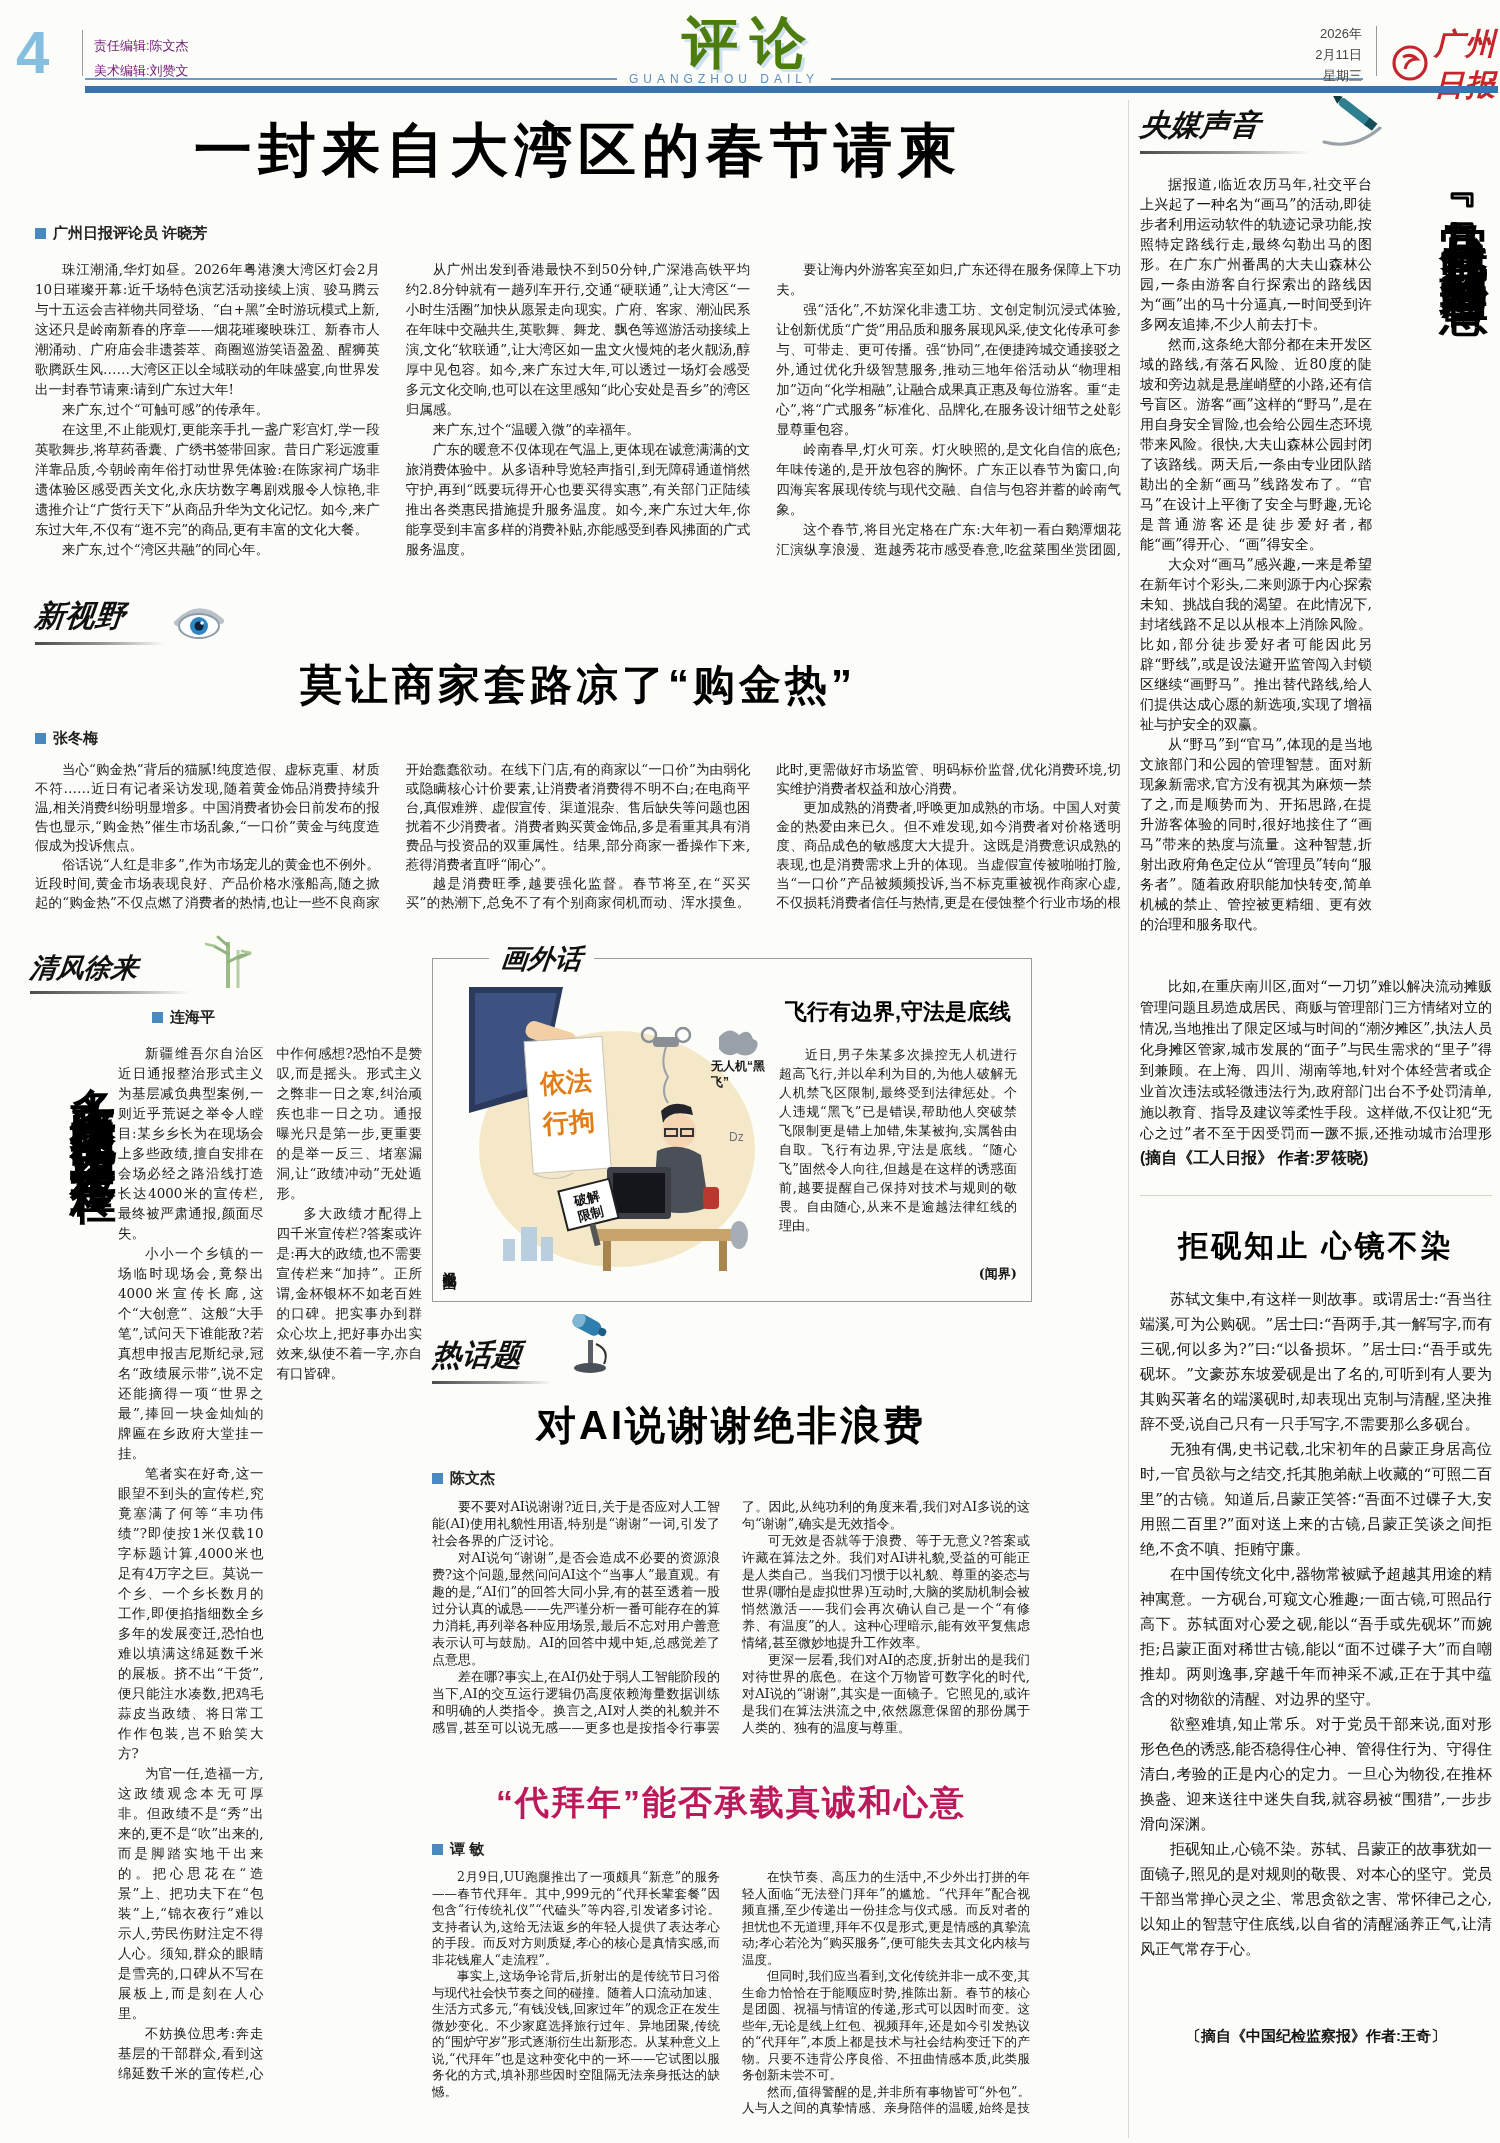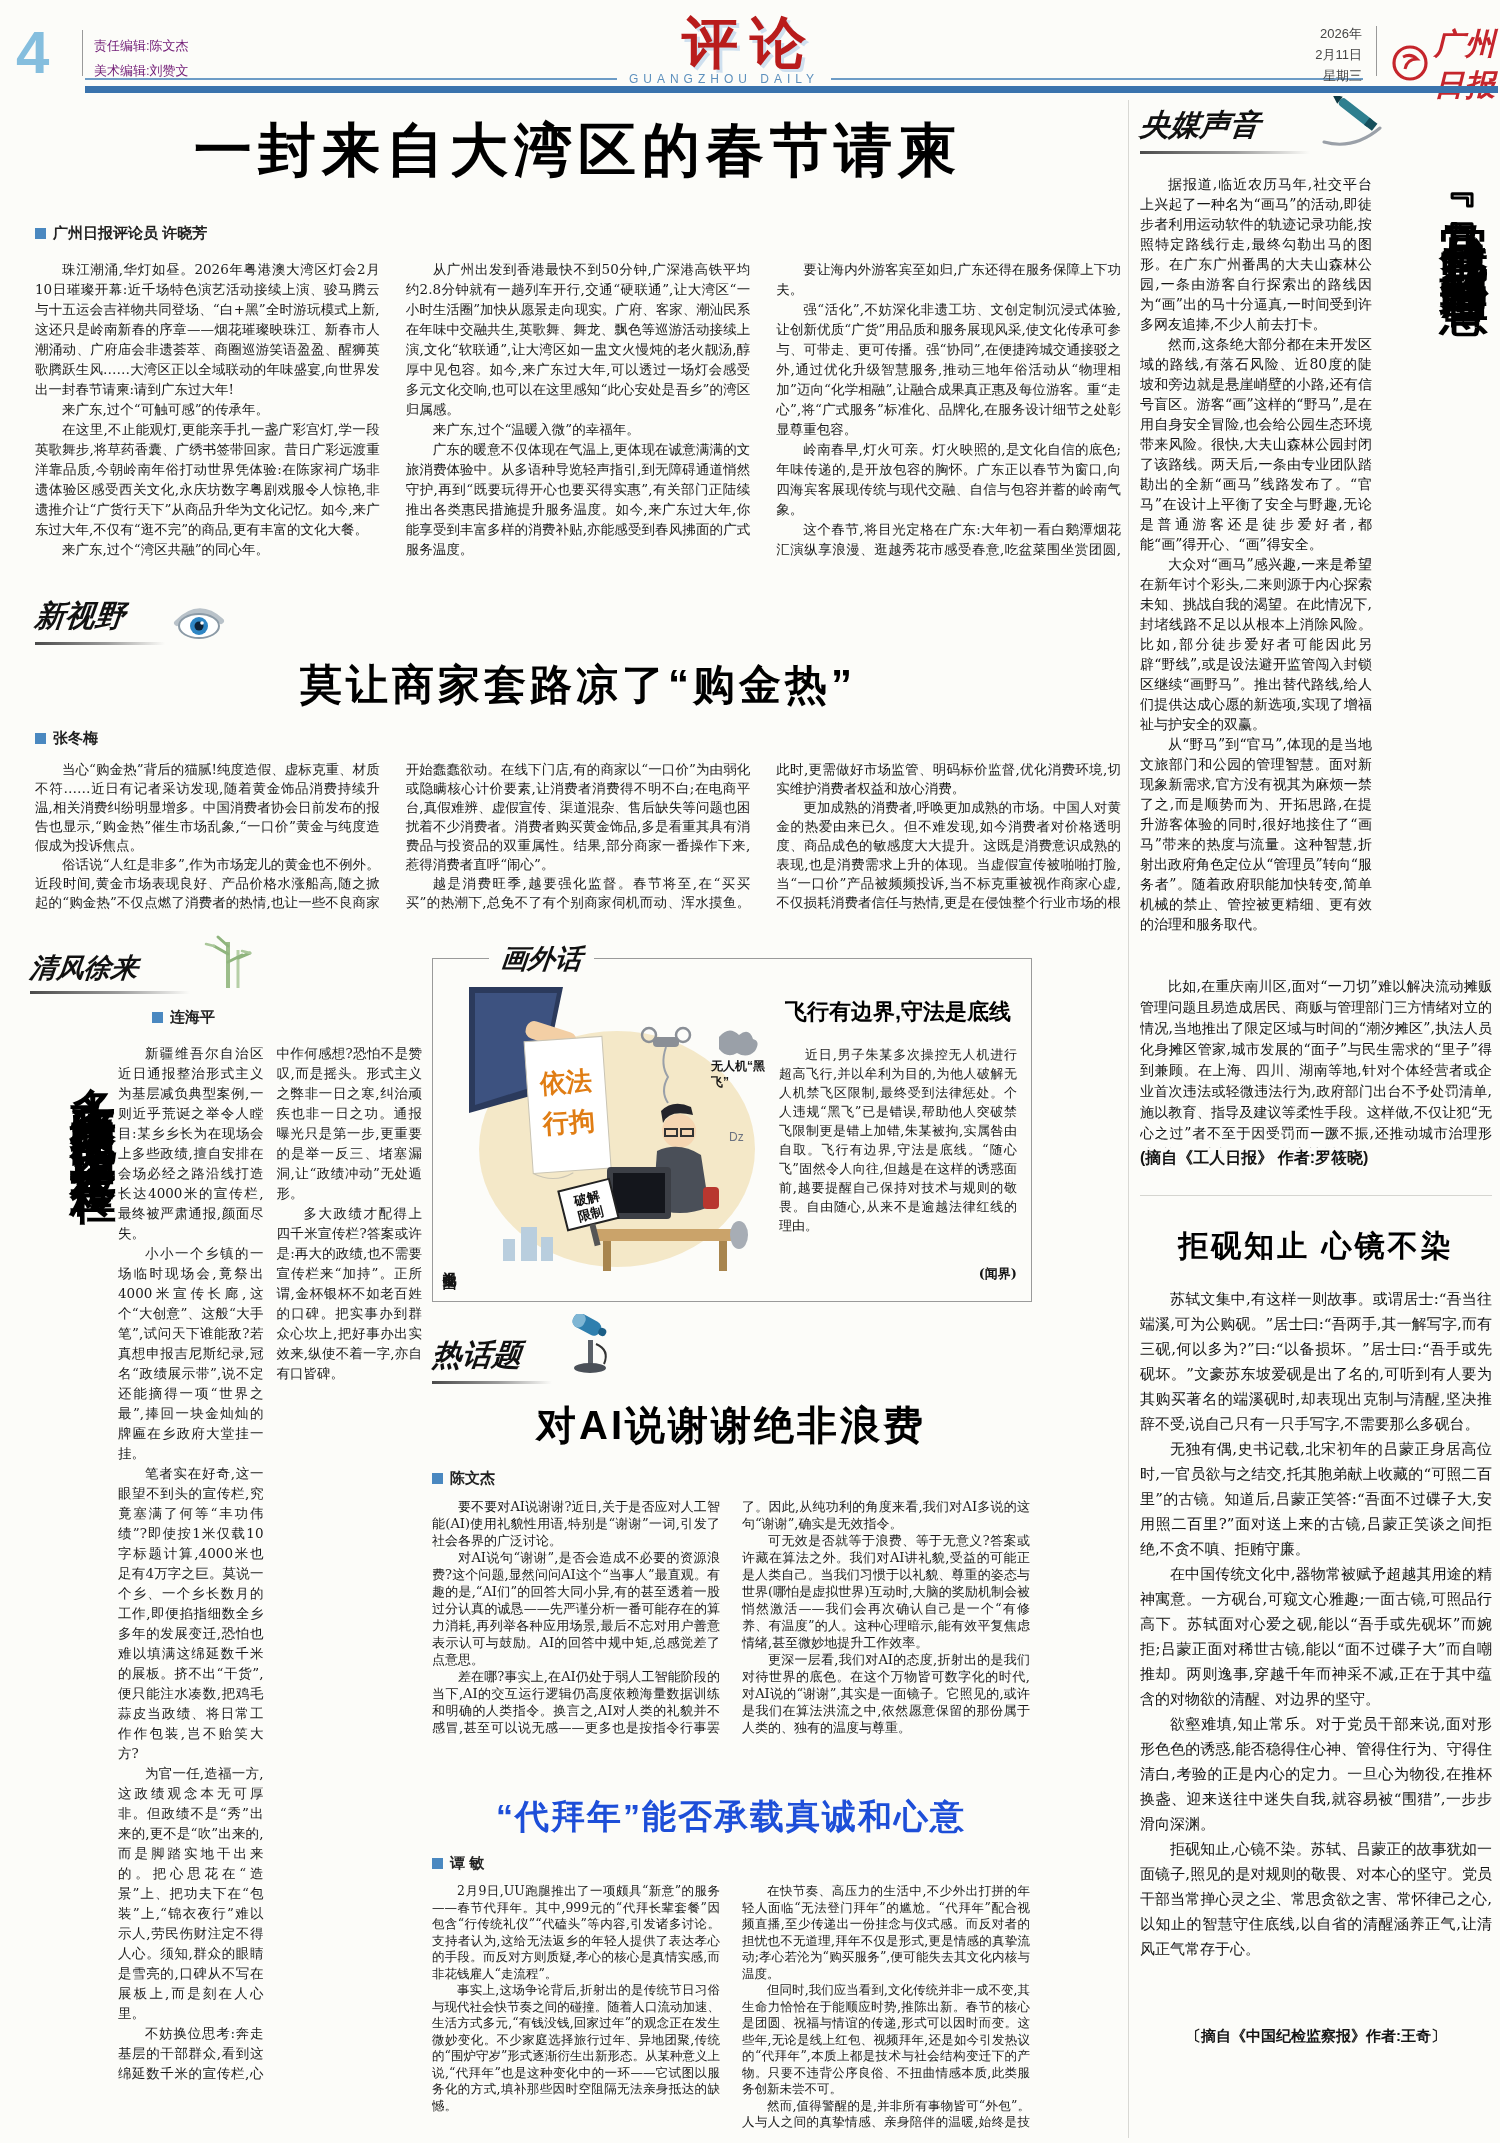--- a/index.html
+++ b/index.html
@@ -4,21 +4,21 @@
 <style>
   html,body{margin:0;padding:0;background:#e8e8e4;}
   #paper{position:relative;width:1500px;height:2143px;background:#fcfcf9;margin:0 auto;overflow:hidden;
          font-family:"DejaVu Serif","Liberation Serif",serif;color:#141414;}
   .abs{position:absolute;}
   
   .pagenum{left:16px;top:18px;font-size:60px;font-weight:900;color:#85bede;font-family:"Liberation Sans",sans-serif;}
   .vdiv{width:1px;background:#9a9a9a;}
   .editors{left:94px;top:33px;font-size:13px;color:#701a75;line-height:1.95;font-family:"Liberation Sans",sans-serif;}
   .section-title{left:0;width:1500px;top:6px;text-align:center;font-size:56px;font-weight:900;
-                 color:#b91c1c;letter-spacing:12px;font-family:"DejaVu Serif",serif;
+                 color:#4d7c0f;letter-spacing:12px;font-family:"DejaVu Serif",serif;
                  text-shadow:3px 3px 0 #cfe0ef;}
   .sub-row{left:85px;top:72px;width:1278px;display:flex;align-items:center;gap:12px;}
   .sub-row .rule{flex:1;height:2px;background:#6d9cc6;}
   .sub-row .en{font-size:12px;letter-spacing:5px;color:#5d90bd;font-family:"Liberation Sans",sans-serif;}
   .date-block{left:1262px;top:24px;width:100px;text-align:right;font-size:13px;color:#444;line-height:1.6;
               font-family:"Liberation Sans",sans-serif;}
   .logo{left:1390px;top:24px;display:flex;align-items:center;gap:4px;}
   .logo .name{font-size:30px;font-weight:700;color:#c5252c;font-style:italic;letter-spacing:1px;
               font-family:"DejaVu Serif",serif;}
   .bluebar{left:85px;top:86px;width:1413px;height:7px;background:#3a73ad;}
@@ -69,21 +69,21 @@
   .hwh .attr{text-align:right;font-size:13px;margin-top:2px;font-family:"DejaVu Serif",serif;}
   
   .rht{left:432px;top:1314px;width:598px;}
   .rht h2{margin:14px 0 0;text-align:center;font-size:40px;letter-spacing:3px;font-weight:900;color:#000;
           font-family:"Liberation Sans",sans-serif;}
   .rht .byline{margin-top:16px;}
   .rht .body{margin-top:10px;column-count:2;column-gap:22px;column-fill:auto;height:260px;
              font-size:13px;line-height:17px;}
   
   .dbn{left:432px;top:1780px;width:598px;}
-  .dbn h2{margin:14px;text-align:center;font-size:34px;letter-spacing:2px;font-weight:900;color:#1d4ed8;
+  .dbn h2{margin:0;text-align:center;font-size:34px;letter-spacing:2px;font-weight:900;color:#be185d;
           font-family:"Liberation Sans",sans-serif;}
   .dbn .byline{margin-top:14px;}
   .dbn .body{margin-top:10px;column-count:2;column-gap:22px;column-fill:auto;height:258px;
              font-size:12.5px;line-height:16.5px;}
   
   .rail{left:1140px;top:96px;width:352px;}
   .rail-row{display:flex;margin-top:20px;}
   .rail-narrow{width:232px;height:778px;overflow:hidden;font-size:14px;line-height:20px;text-align:justify;}
   .rail-narrow p{margin:0;text-indent:2em;}
   .rail-vtitle{width:118px;writing-mode:vertical-rl;font-size:48px;font-weight:900;line-height:1.1;

